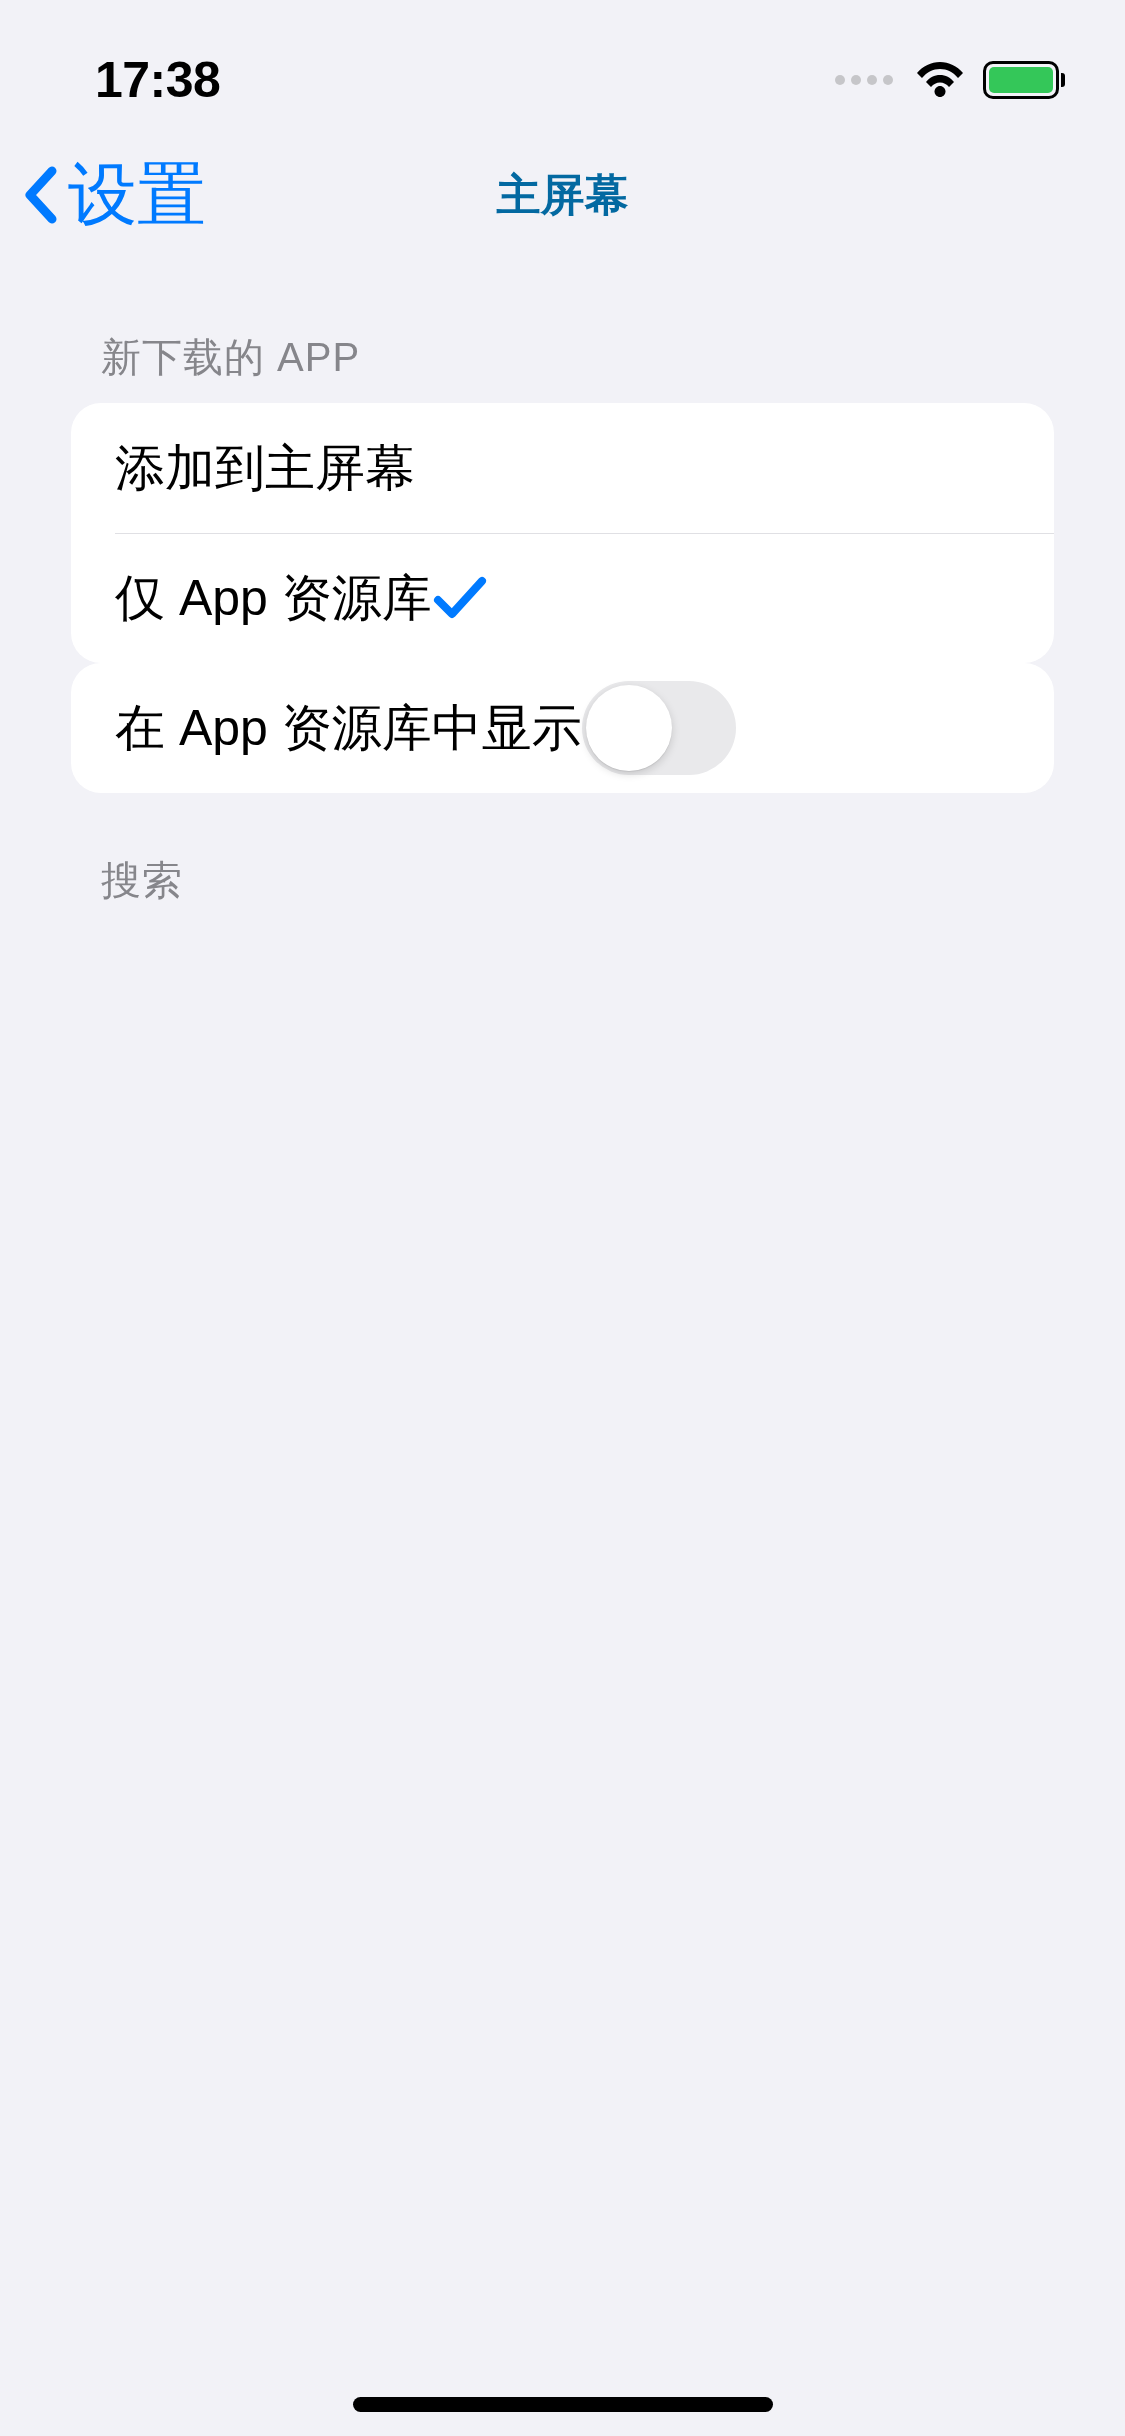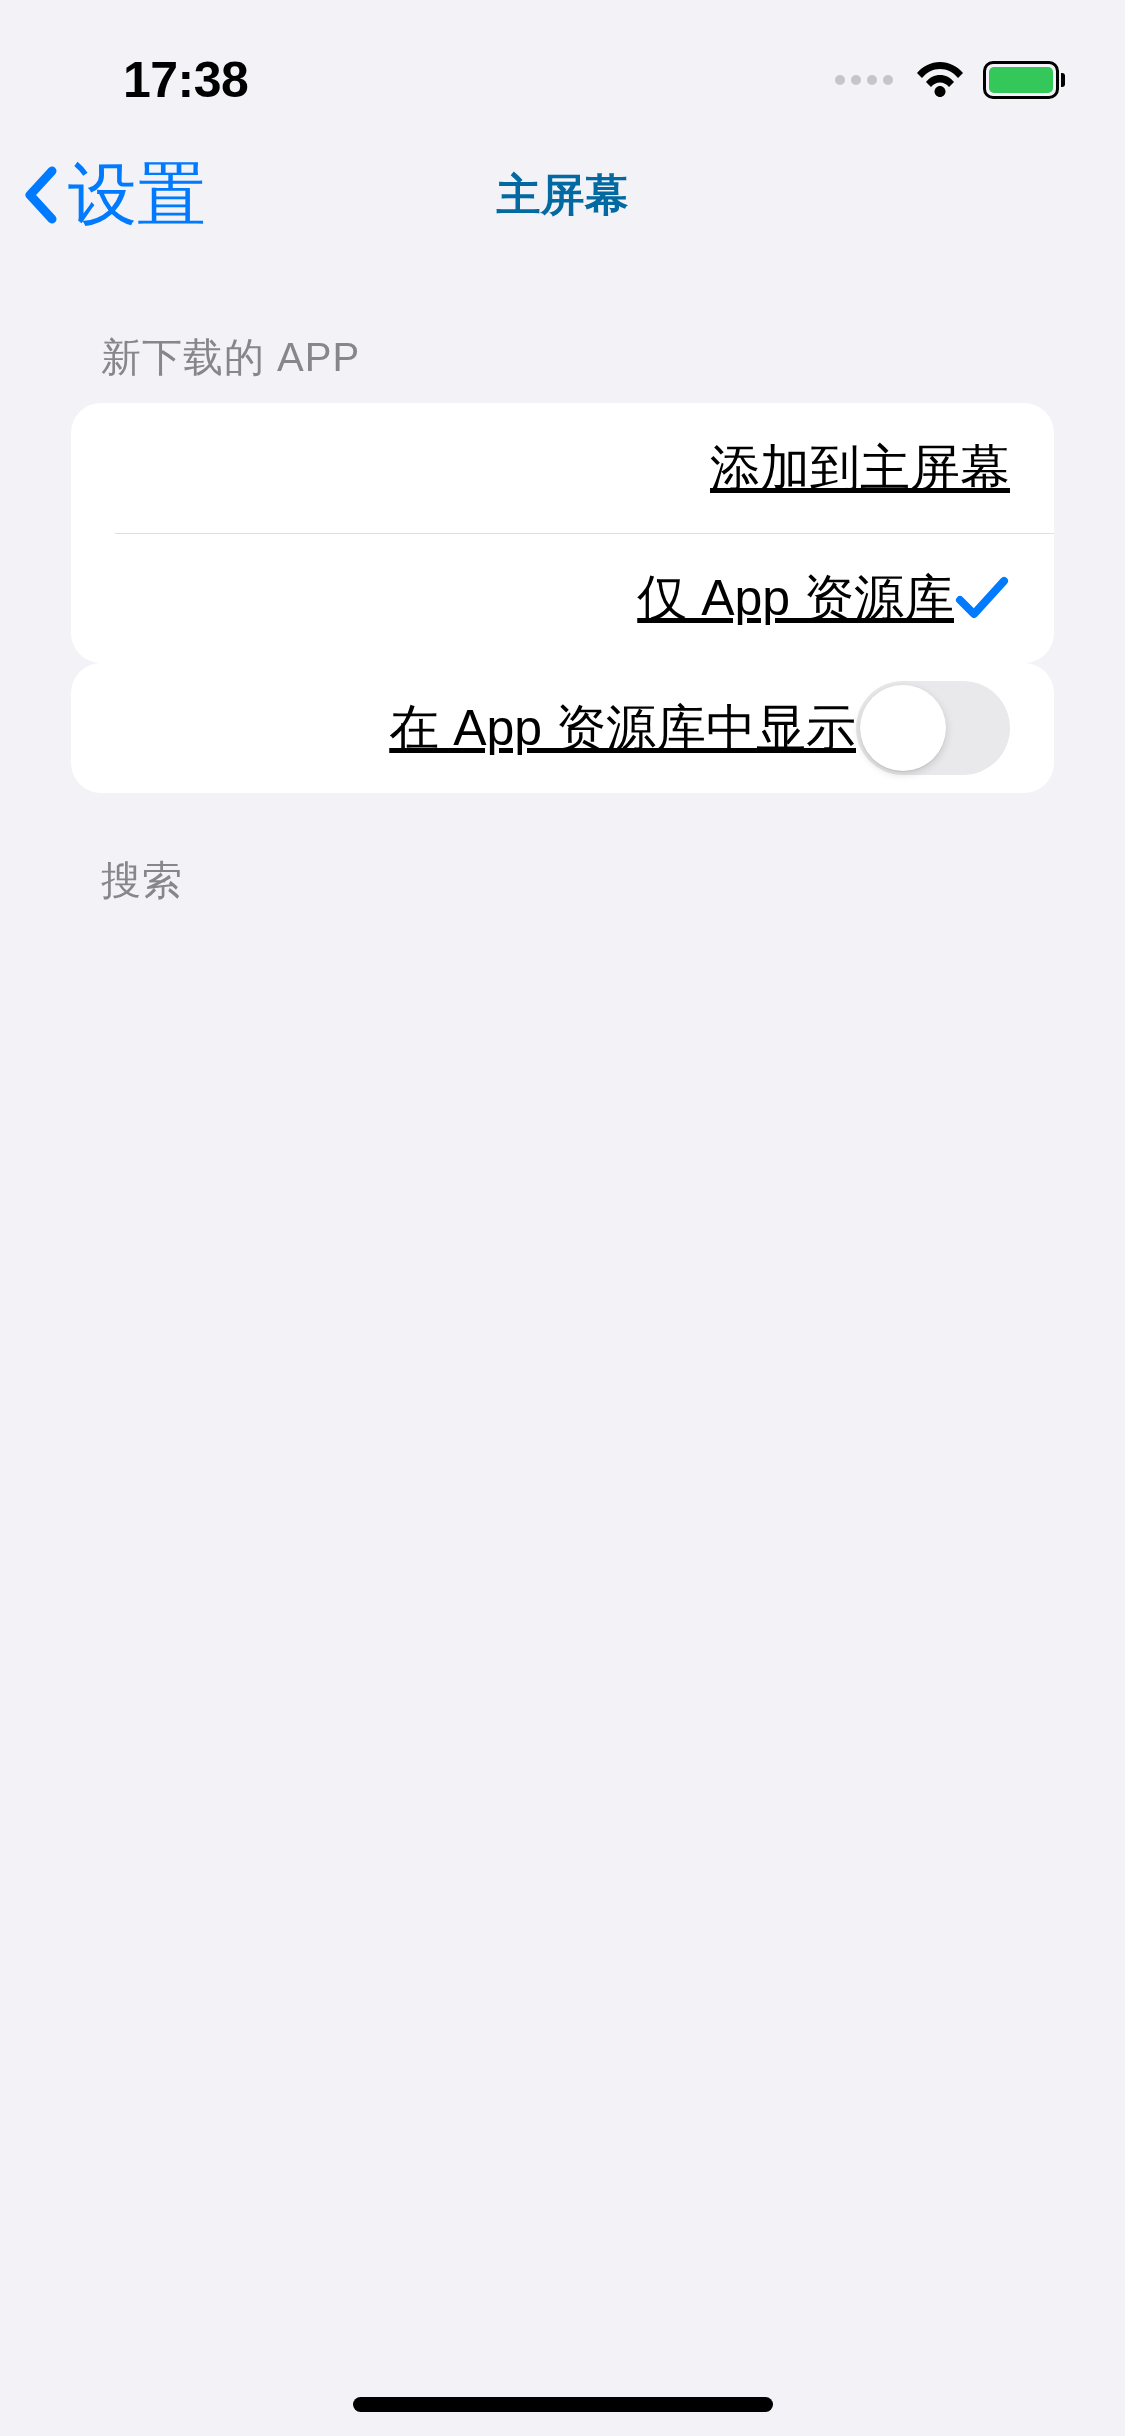--- a/index.html
+++ b/index.html
@@ -22,21 +22,20 @@
       display: flex;
       align-items: center;
       justify-content: space-between;
       padding: 30px 60px 0 95px;
     }
     .status-time {
       font-size: 50px;
       font-weight: 600;
       color: #000;
       letter-spacing: -0.5px;
-      margin-left: 28px;
     }
     .status-right {
       display: flex;
       align-items: center;
       gap: 18px;
     }
     .cell-dots {
       display: flex;
       gap: 6px;
       align-items: center;
@@ -117,24 +116,23 @@
     }
     .group {
       background: #ffffff;
       border-radius: 30px;
       overflow: hidden;
     }
     .row {
       min-height: 130px;
       display: flex;
       align-items: center;
-      justify-content: flex-end;
+      justify-content: flex-start;
       padding: 0 44px 0 44px;
       position: relative;
-      text-decoration: underline;
     }
     .row + .row::before {
       content: "";
       position: absolute;
       top: 0;
       left: 44px;
       right: 0;
       height: 1px;
       background: #e0e0e4;
     }

